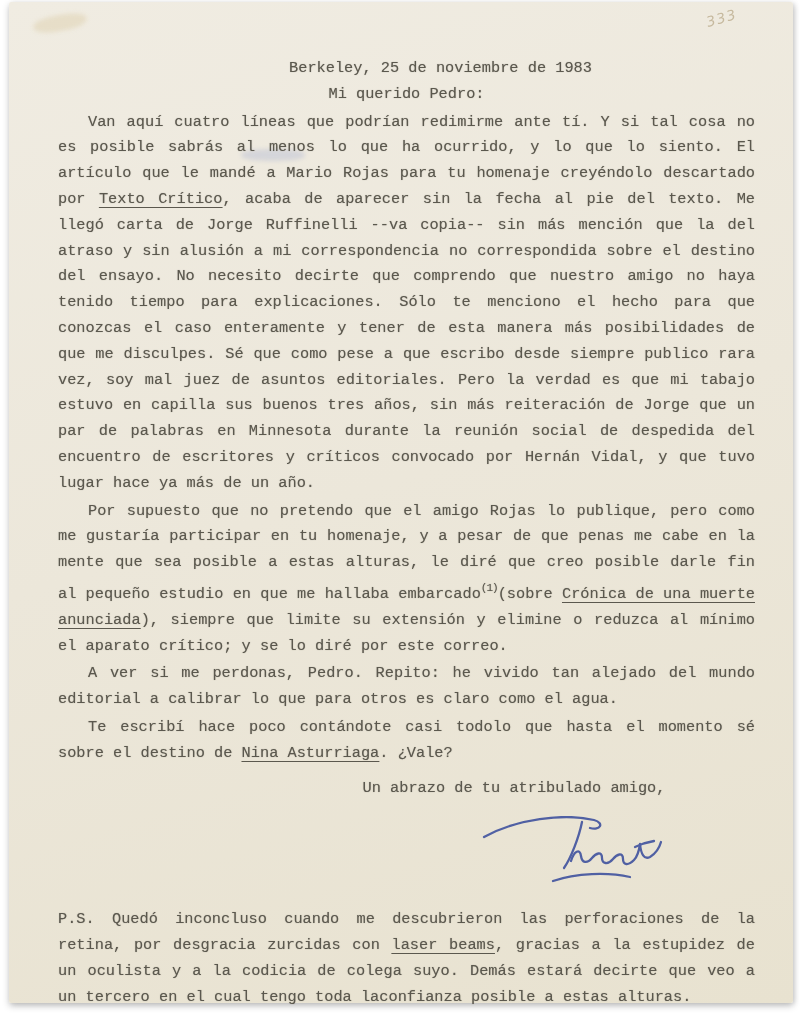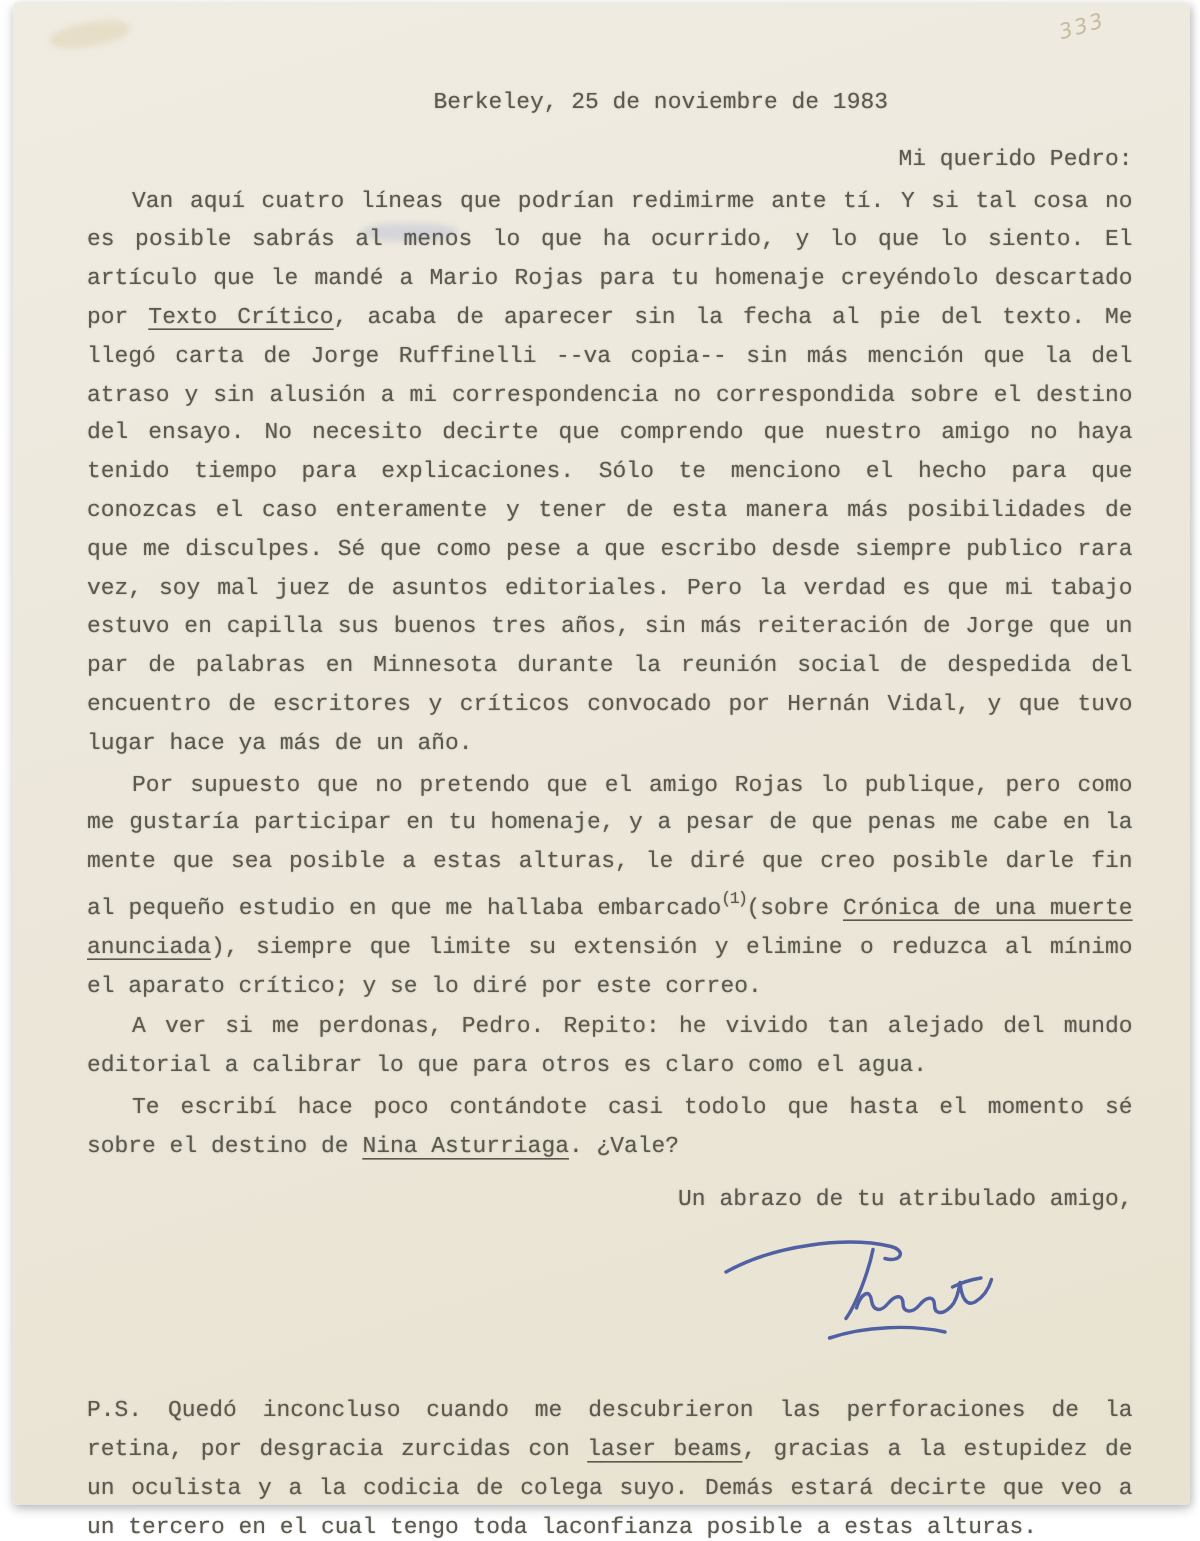--- a/index.html
+++ b/index.html
@@ -16,26 +16,26 @@
   }
   .content{
     position:absolute;left:49px;right:38px;top:0;
     font-size:15.3px;line-height:25.8px;
     color:#5b584e;
     text-shadow:0 0 1px rgba(91,88,78,0.5);
     text-align:justify;
   }
   p{margin:0;text-indent:30px;}
   .dateline{margin:54px 0 0;text-align:center;text-indent:0;transform:translateX(34px);}
-  .salutation{margin-top:12px;text-indent:0;text-align:right;}
+  .salutation{margin-top:0;text-indent:0;text-align:center;}
   .bodypara{margin-top:2px;}
-  .closing{margin-top:9px;text-indent:0;text-align:right;padding-left:215px;}
+  .closing{margin-top:9px;text-indent:0;text-align:center;padding-left:215px;}
   .sig-block{position:relative;height:92px;}
   .sig-svg{position:absolute;left:420px;top:10px;}
-  .ps{margin-top:24px;text-indent:0;}
+  .ps{margin-top:14px;text-indent:0;}
   .u{text-decoration:underline;text-decoration-thickness:1.3px;text-underline-offset:3.5px;}
   .sup{font-size:11px;vertical-align:7px;letter-spacing:-1px;}
   .corner-number{
     position:absolute;top:8px;right:56px;
     font-family:"DejaVu Sans",sans-serif;font-style:italic;
     font-size:14px;color:#c6b99e;letter-spacing:1.5px;
     transform:rotate(-16deg);text-shadow:none;
   }
   .smudge-stamp{
     position:absolute;left:24px;top:13px;width:54px;height:16px;

